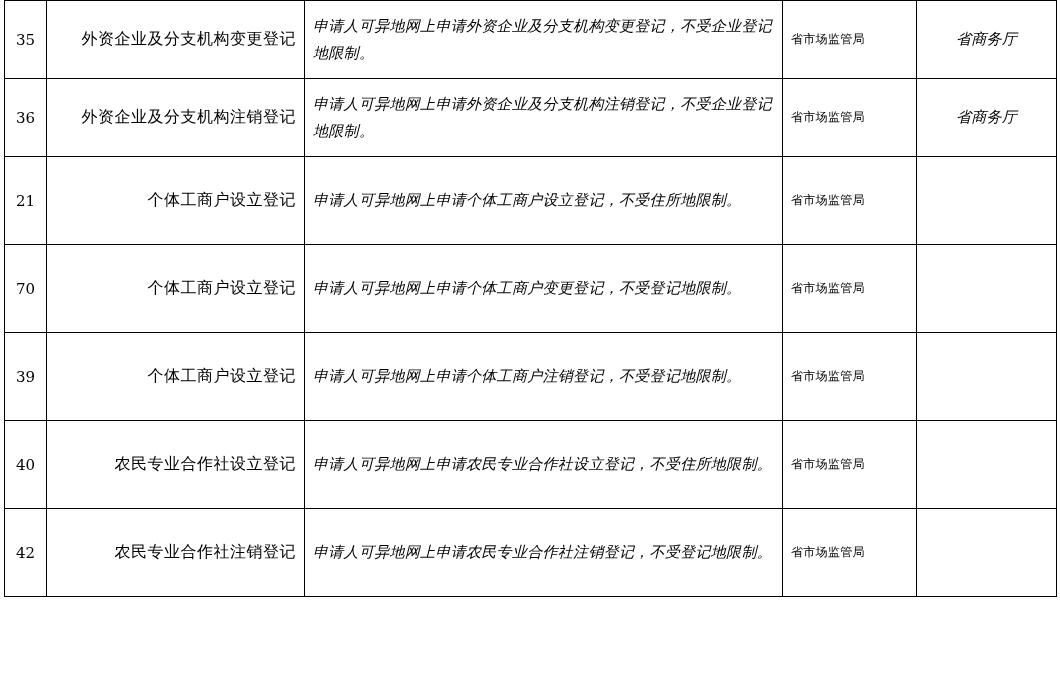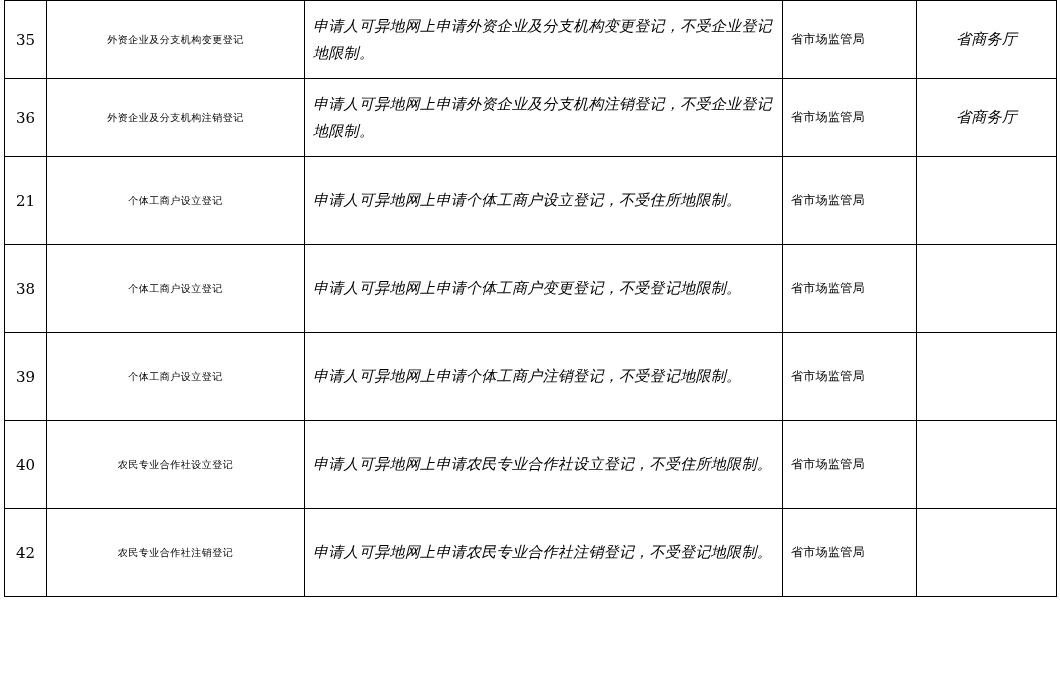--- a/index.html
+++ b/index.html
@@ -38,24 +38,24 @@
   col.c-desc  { width: 478px; }
   col.c-dept  { width: 134px; }
   col.c-co    { width: 140px; }
 
   td.cell-index {
     text-align: center;
     font-size: 15px;
     font-family: "DejaVu Serif", "Liberation Serif", serif;
   }
   td.cell-name {
-    font-size: 10px;
+    font-size: 16px;
     letter-spacing: 0.5px;
     padding-left: 10px;
-    text-align: center;
+    text-align: right;
   }
   td.cell-desc {
     font-size: 15px;
     line-height: 1.75;
     letter-spacing: 0.3px;
     text-align: left;
     vertical-align: middle;
     padding-left: 12px;
     padding-right: 10px;
     font-style: italic;
@@ -102,21 +102,21 @@
         <td class="cell-co">省商务厅</td>
       </tr>
       <tr class="row-short">
         <td class="cell-index">21</td>
         <td class="cell-name">个体工商户设立登记</td>
         <td class="cell-desc">申请人可异地网上申请个体工商户设立登记，不受住所地限制。</td>
         <td class="cell-dept">省市场监管局</td>
         <td class="cell-co"></td>
       </tr>
       <tr class="row-short">
-        <td class="cell-index">38</td>
+        <td class="cell-index">70</td>
         <td class="cell-name">个体工商户设立登记</td>
         <td class="cell-desc">申请人可异地网上申请个体工商户变更登记，不受登记地限制。</td>
         <td class="cell-dept">省市场监管局</td>
         <td class="cell-co"></td>
       </tr>
       <tr class="row-short">
         <td class="cell-index">39</td>
         <td class="cell-name">个体工商户设立登记</td>
         <td class="cell-desc">申请人可异地网上申请个体工商户注销登记，不受登记地限制。</td>
         <td class="cell-dept">省市场监管局</td>

